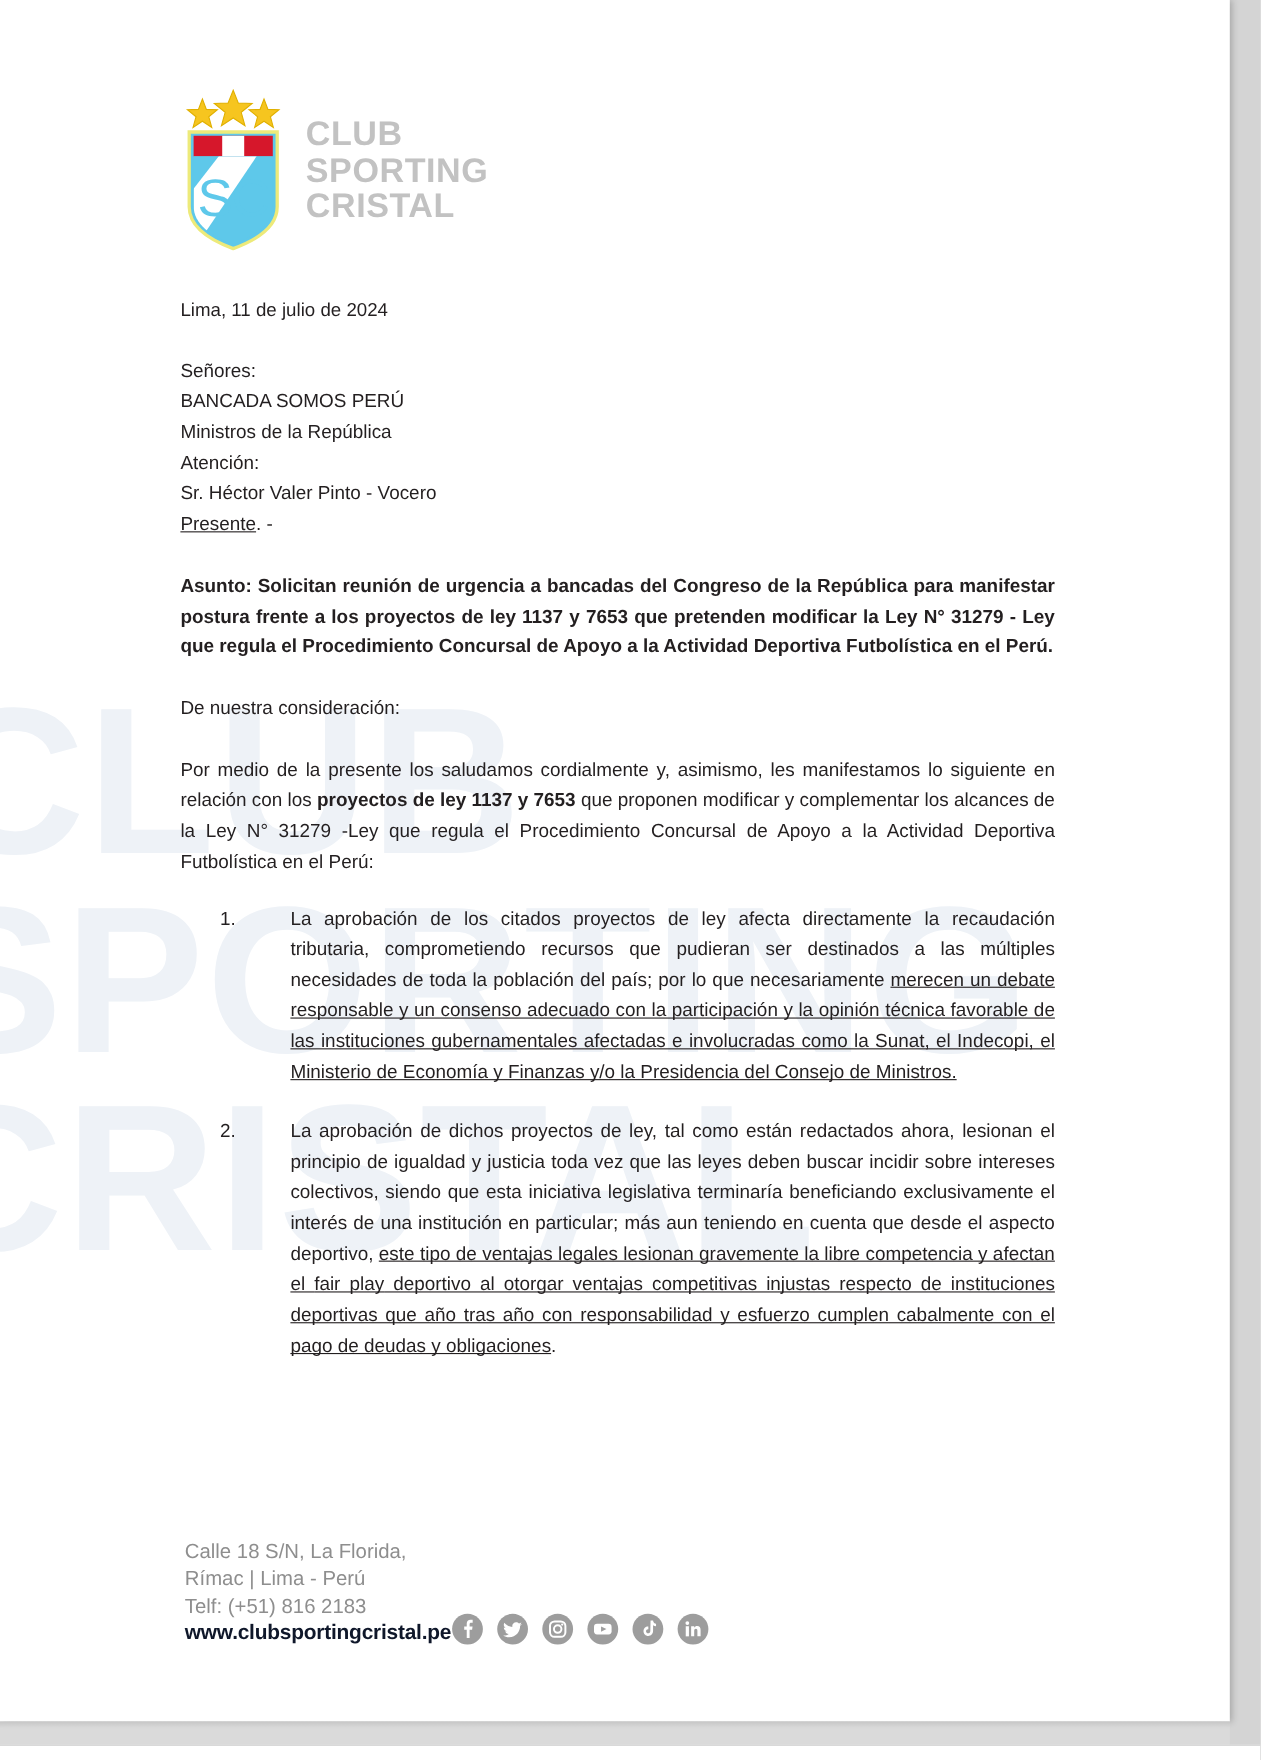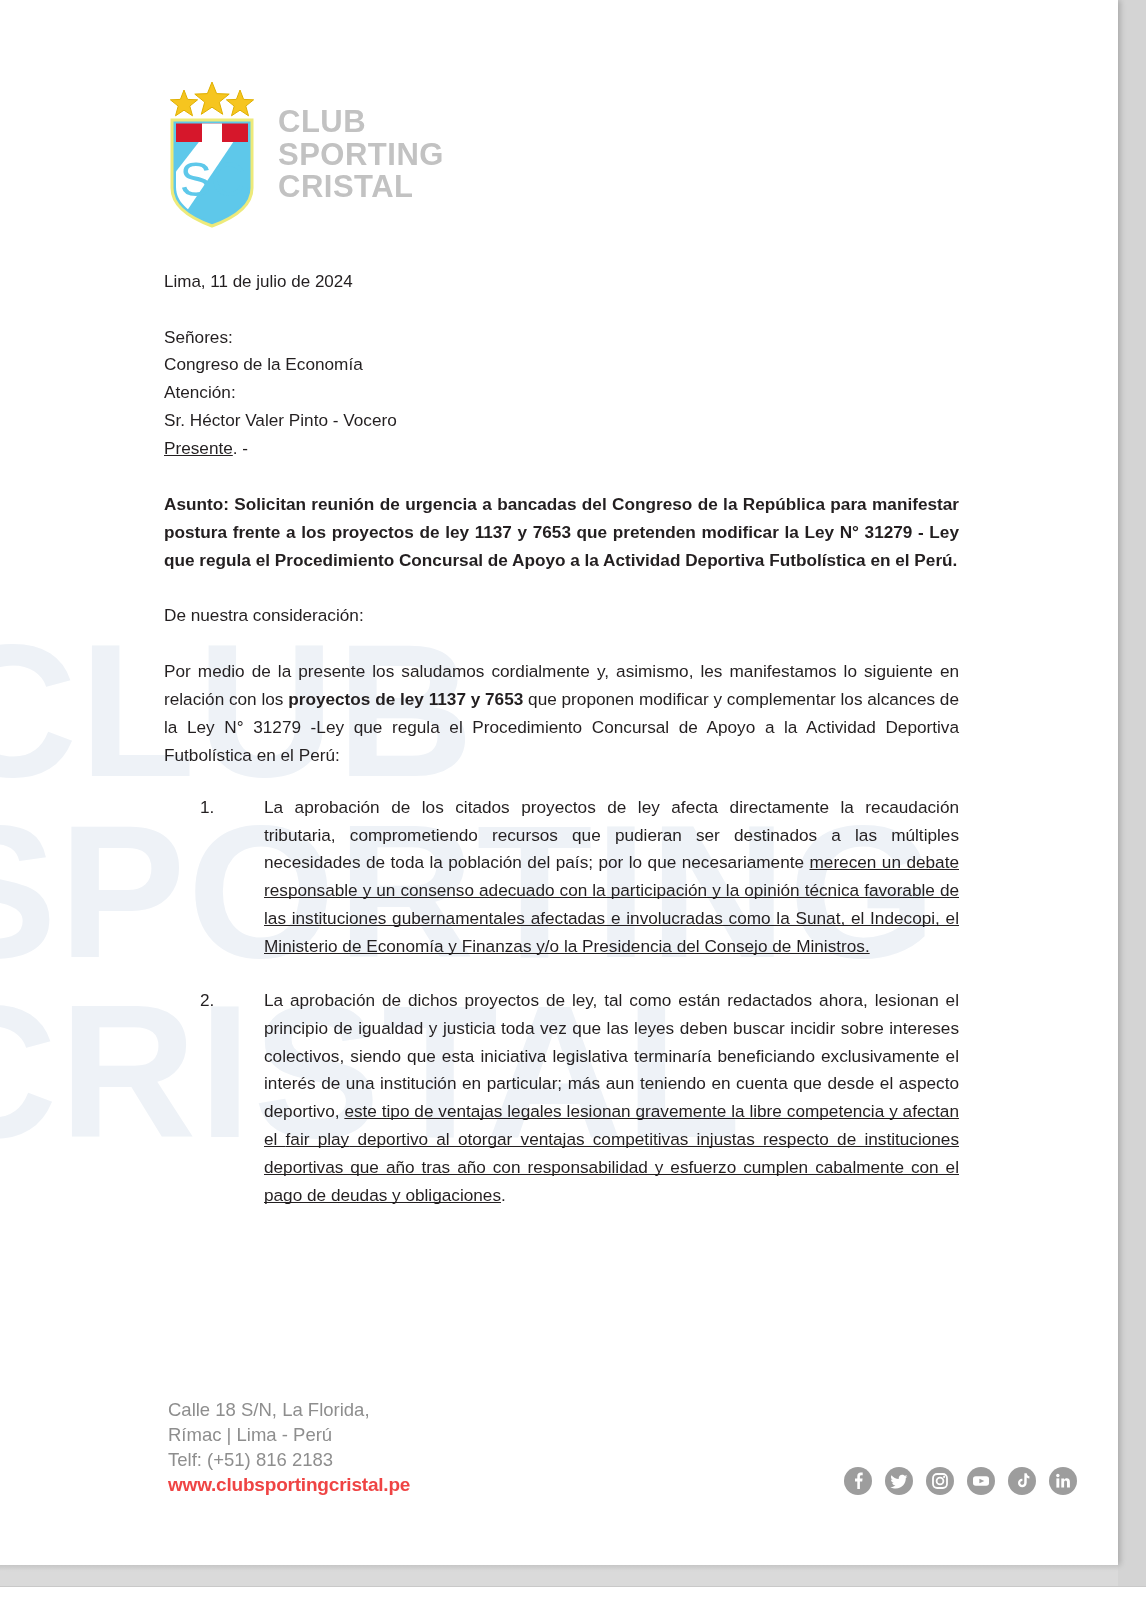--- a/index.html
+++ b/index.html
@@ -127,30 +127,29 @@
   .ul-run { text-decoration: underline; text-decoration-skip-ink: none; }
 
   
   #footer {
     position: absolute;
     left: 168px;
     top: 1398px;
     width: 910px;
     display: flex;
     align-items: flex-end;
-    justify-content: space-between;
   }
   .addr-foot {
     font-size: 18.5px;
     line-height: 1.34;
     color: #8e8e8e;
     font-family: "Liberation Sans", sans-serif;
   }
   .site {
-    color: #ef4444;
+    color: #0f172a;
     font-weight: 700;
     font-size: 19px;
     letter-spacing: -0.2px;
   }
   .socials { display: flex; gap: 11px; margin-bottom: 2px; }
   .socials svg { display: block; }
   #page-shadow-bottom {
     position: absolute;
     left: 0; top: 1565px;
     width: 1118px; height: 6px;
@@ -217,21 +216,22 @@
         </div>
 
         <div id="letter">
 
           <div class="date">Lima, 11 de julio de 2024</div>
 
           <div class="gap-28"></div>
 
           <div class="addr">
             <div>Señores:</div>
-            <div>Congreso de la Economía</div>
+            <div>BANCADA SOMOS PERÚ</div>
+            <div>Ministros de la República</div>
             <div>Atención:</div>
             <div>Sr. Héctor Valer Pinto - Vocero</div>
             <div>
               <span class="u">Presente</span><span>. -</span>
             </div>
           </div>
 
           <div class="gap-28"></div>
 
           <p class="just subject"><span>Asunto:</span> <span>Solicitan reunión de urgencia a bancadas del Congreso de la República para manifestar postura frente a los proyectos de ley 1137 y 7653 que pretenden modificar la Ley N° 31279 - Ley que regula el Procedimiento Concursal de Apoyo a la Actividad Deportiva Futbolística en el Perú.</span></p>

